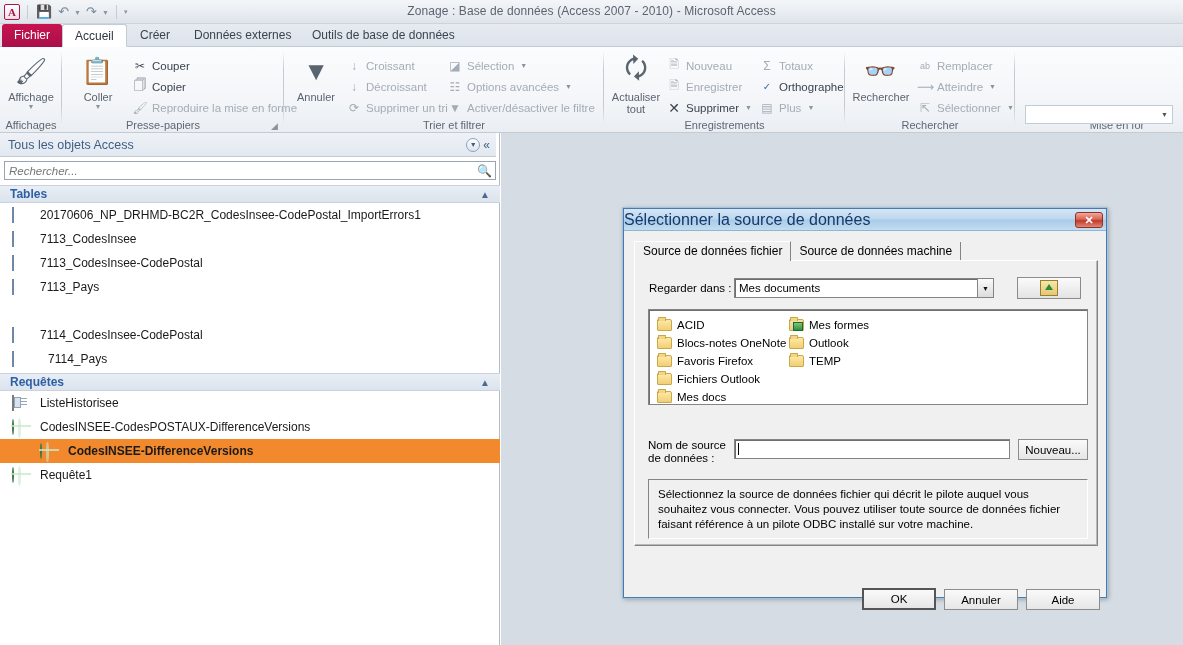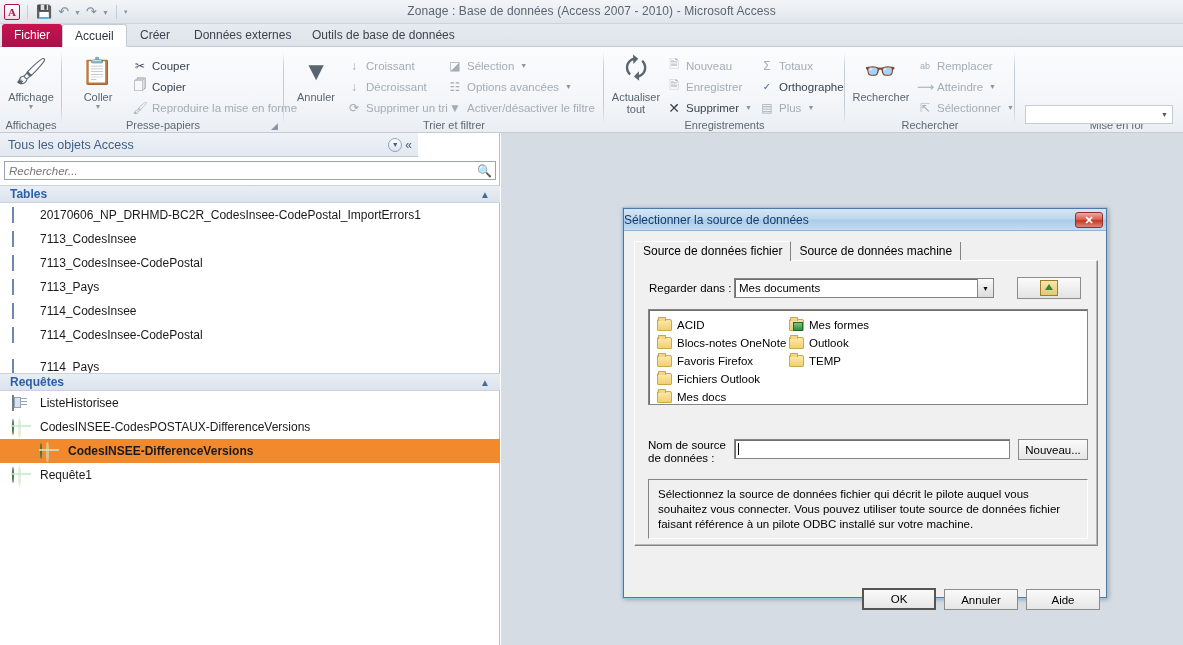--- a/index.html
+++ b/index.html
@@ -92,21 +92,21 @@
   .fmt-row { position:absolute; left:1022px; top:86px; display:flex; align-items:center; gap:7px; }
   .fmt-row .fb { font-size:13px; color:#3a4450; font-family:"Liberation Serif", serif; }
   .fmt-sep { width:1px; height:15px; background:#c9d0d9; }
 
   
   .navpane {
     position:absolute; left:0; top:133px; width:500px; height:512px;
     background:#fff; border-right:1px solid #b4bcc6;
   }
   .nav-header {
-    position:absolute; left:0; top:0; width:418px; height:24px;
+    position:absolute; left:0; top:0; width:496px; height:24px;
     background: linear-gradient(to bottom,#eef2f7,#e2e8f0);
     border-bottom:1px solid #c3cbd5; display:flex; align-items:center;
   }
   .nav-header .nht {
     flex:1; padding-left:8px; font-size:12.5px; color:#3f5e85; font-weight:normal;
   }
   .nav-circle {
     width:14px; height:14px; border-radius:50%; border:1px solid #8fa3bd;
     background: linear-gradient(to bottom,#fdfdfe,#dde5ef);
     font-size:7px; line-height:12px; text-align:center; color:#3f5e85;
@@ -191,21 +191,21 @@
   .dialog {
     position:absolute; left:623px; top:208px; width:484px; height:390px;
     background:#f0f0f0; border:1px solid #4a7ba8;
     box-shadow: 0 0 0 1px #9fc4e0, 1px 1px 5px rgba(0,0,0,.35);
   }
   .dlg-title {
     height:22px; background: linear-gradient(to bottom,#d6e6f5 0%,#bcd7ef 48%,#a9cbe8 52%,#c3dcf1 100%);
     border-bottom:1px solid #8fb4d4; display:flex; align-items:center;
   }
   .dlg-title .dt {
-    flex:1; padding-left:0; font-size:12px; color:#15396b;
+    flex:1; padding-left:0; font-size:16px; color:#15396b;
   }
   .dlg-close {
     width:28px; height:16px; margin-right:3px;
     background: linear-gradient(to bottom,#f0a99e,#d96352 45%,#c13a27 55%,#e08678);
     border:1px solid #8e3225; border-radius:3px;
     color:#fff; font-size:11px; line-height:14px; text-align:center; font-weight:bold;
   }
   .dlg-body { position:relative; height:367px; }
   .tabs2 { position:absolute; left:10px; top:8px; height:22px; display:flex; align-items:flex-end; }
   .tab2 {
@@ -487,29 +487,25 @@
       <span class="nl">7113_CodesInsee</span>
     </div>
     <div class="navitem" style="top:118px;">
       <span class="ni"><span class="tbl-icon"></span></span>
       <span class="nl">7113_CodesInsee-CodePostal</span>
     </div>
     <div class="navitem" style="top:142px;">
       <span class="ni"><span class="tbl-icon"></span></span>
       <span class="nl">7113_Pays</span>
     </div>
-    <div class="navitem" style="top:166px;">
-      <span class="ni"><span class="tbl-icon"></span></span>
-      <span class="nl">7114_CodesInsee</span>
-    </div>
     <div class="navitem" style="top:190px;">
       <span class="ni"><span class="tbl-icon"></span></span>
       <span class="nl">7114_CodesInsee-CodePostal</span>
     </div>
-    <div class="navitem" style="top:222px;">
+    <div class="navitem" style="top:214px;gap:8px;">
       <span class="ni"><span class="tbl-icon"></span></span>
       <span class="nl">7114_Pays</span>
     </div>
 
     <div class="grp-header" style="top:240px;">
       <div class="gt">Requêtes</div>
       <div class="gc">▲</div>
     </div>
 
     <div class="navitem" style="top:258px;">

